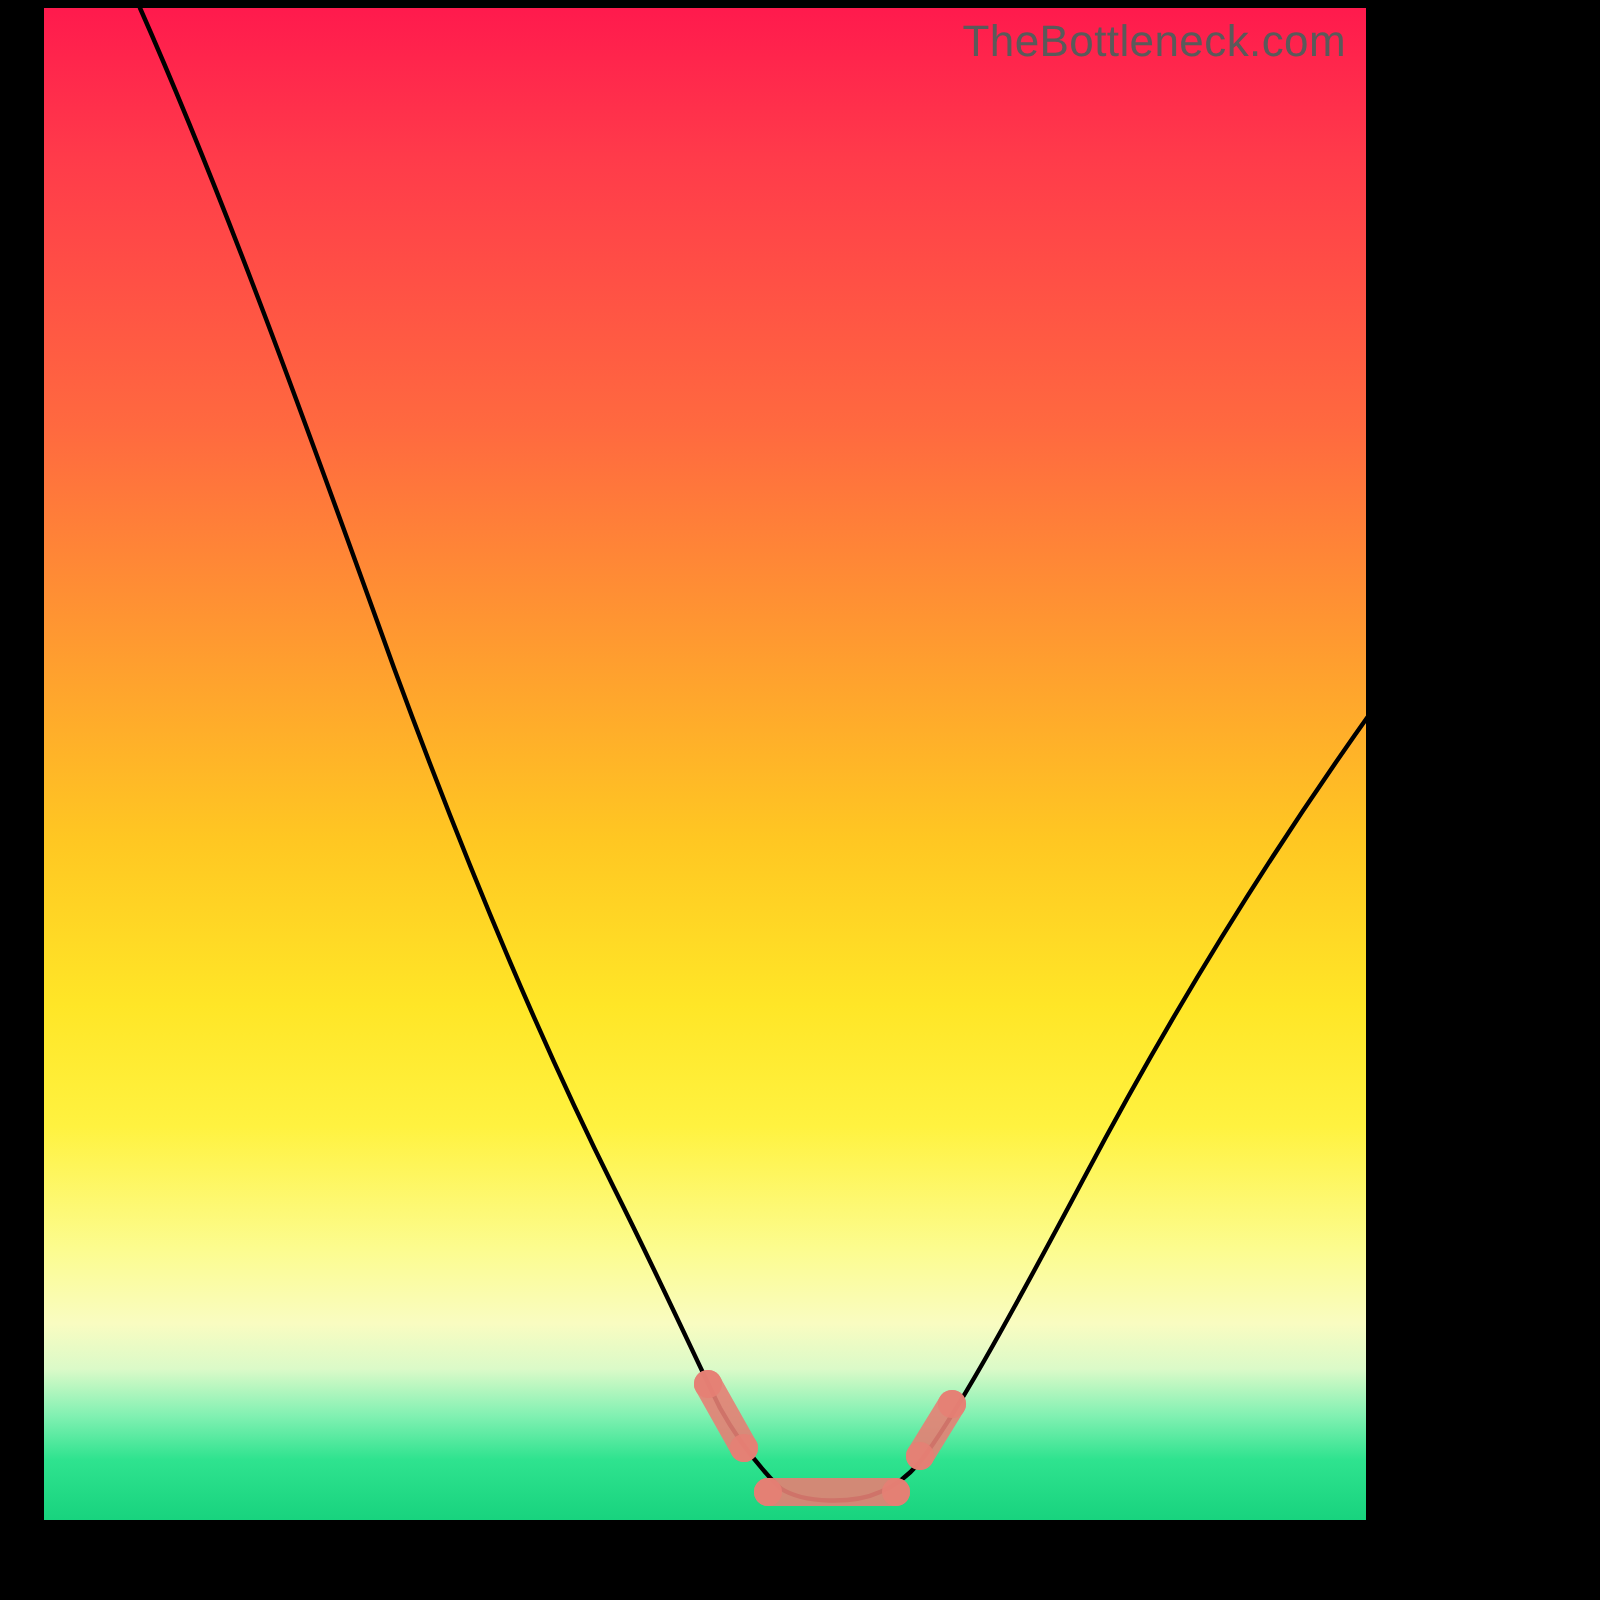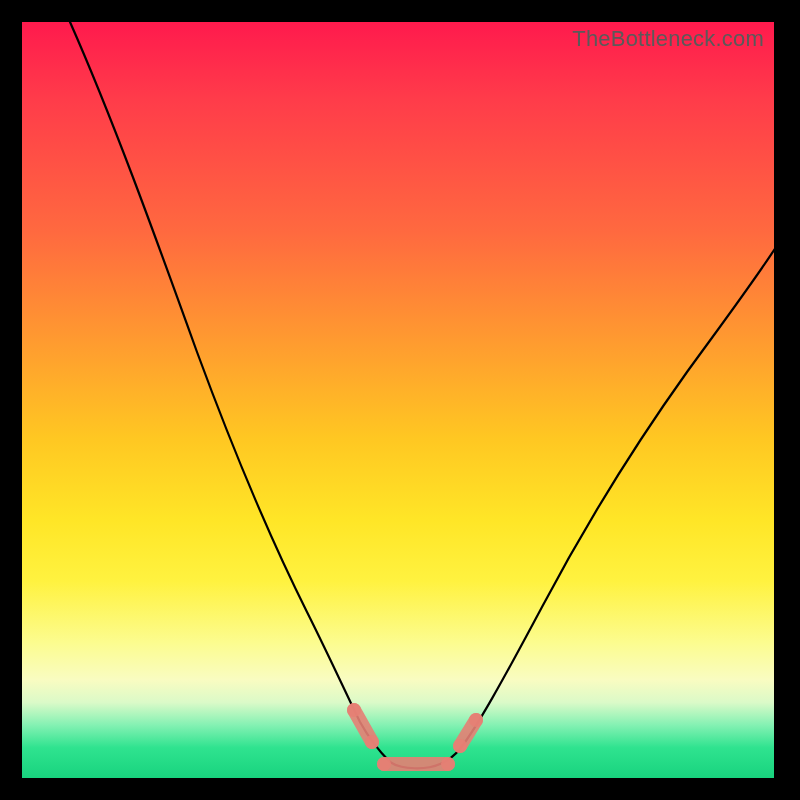--- a/index.html
+++ b/index.html
@@ -13,22 +13,22 @@
   }
   .frame {
     position: relative;
     width: 800px;
     height: 800px;
     background: #000;
   }
   .plot {
     position: absolute;
     left: 22px;
-    top: 22px;
-    width: 752px;
+    top: 4px;
+    width: 661px;
     height: 756px;
     
     background: linear-gradient(
       to bottom,
       #ff1a4d 0%,
       #ff3b4a 10%,
       #ff6a3f 28%,
       #ff9a30 42%,
       #ffc722 55%,
       #ffe627 66%,

